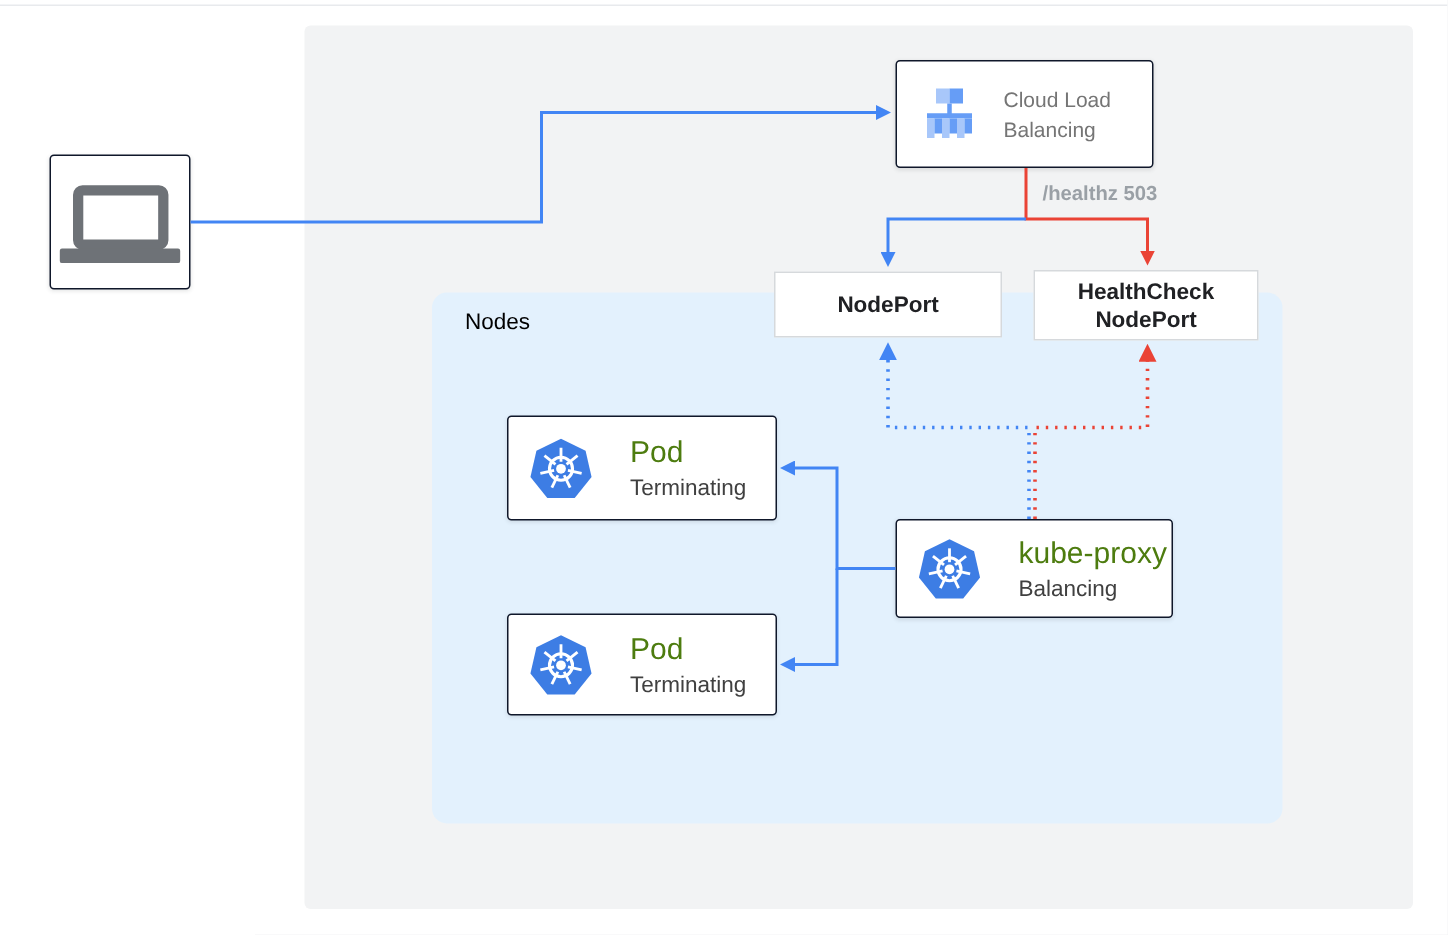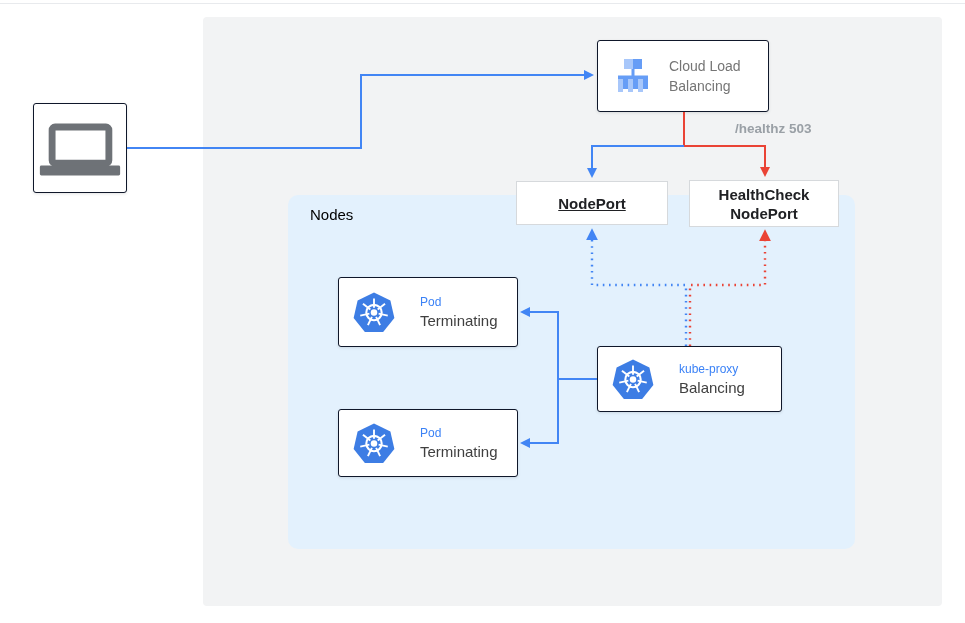--- a/index.html
+++ b/index.html
@@ -17,34 +17,34 @@
     box-shadow:0 1px 3px rgba(60,64,67,.14); display:flex; align-items:center; box-sizing:border-box;
   }
   .client { left:33px; top:103px; width:94px; height:90px; justify-content:center; }
   .clb { left:597px; top:40px; width:172px; height:72px; }
   .pod1 { left:338px; top:277px; width:180px; height:70px; }
   .pod2 { left:338px; top:409px; width:180px; height:68px; }
   .kproxy { left:597px; top:346px; width:185px; height:66px;align-items:center; }
 
   .icon-wrap { margin-left:13px; width:44px; height:44px; flex:0 0 auto; display:flex; align-items:center; justify-content:center; }
   .card-texts { margin-left:24px; }
-  .card-title { font-size:12px; color:#3b82f6; }
+  .card-title { font-size:20px; color:#4d7c0f; }
   .card-sub { font-size:15px; color:#404040; margin-top:3px; }
   .clb .card-texts { margin-left:14px; width:100px; }
   .clb-title { font-size:14px; line-height:20px; color:#757575; }
 
   .portbox {
     position:absolute; background:#ffffff; border:1.5px solid #D6D9DC; box-sizing:border-box;
     display:flex; align-items:center; justify-content:center; text-align:center;
     font-weight:bold; font-size:15px; color:#202124; line-height:19px;
   }
-  .nodeport { left:516px; top:181px; width:152px; height:44px;text-decoration:underline; }
+  .nodeport { left:516px; top:181px; width:152px; height:44px; }
   .hcnp { left:689px; top:180px; width:150px; height:47px; padding:0 14px; }
 
-  .healthz { position:absolute; left:695px; top:121px; font-size:13.5px; font-weight:bold; color:#9AA0A6;margin-left:40px; }
+  .healthz { position:absolute; left:695px; top:121px; font-size:13.5px; font-weight:bold; color:#9AA0A6; }
 
   .overlay { position:absolute; left:0; top:0; pointer-events:none; }
 </style>
 </head>
 <body>
 
 <div class="topline"></div>
 <div class="panel"></div>
 <div class="nodes-group"></div>
 <div class="nodes-label">Nodes</div>

